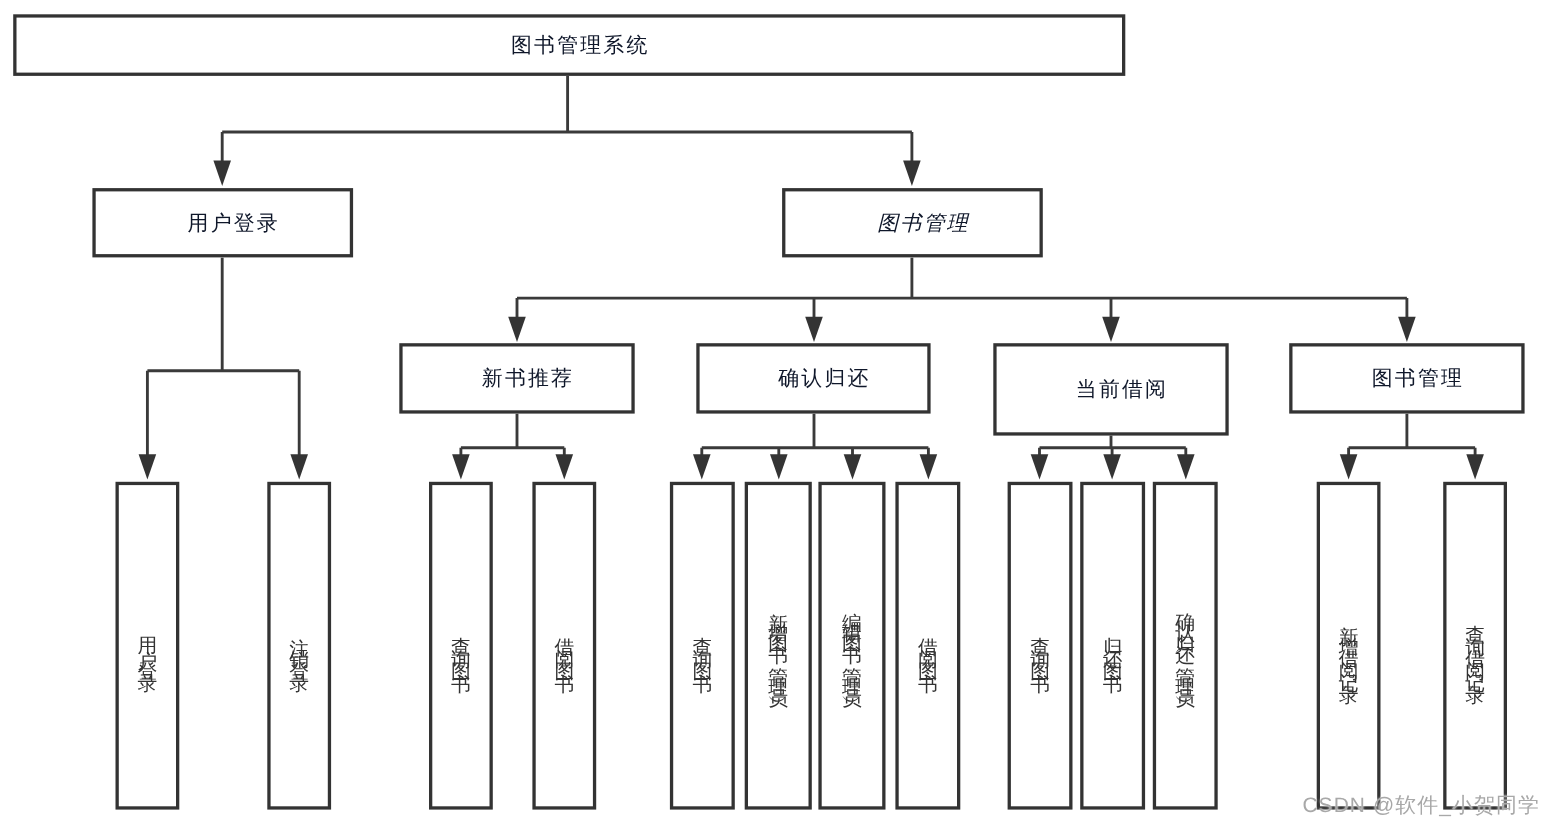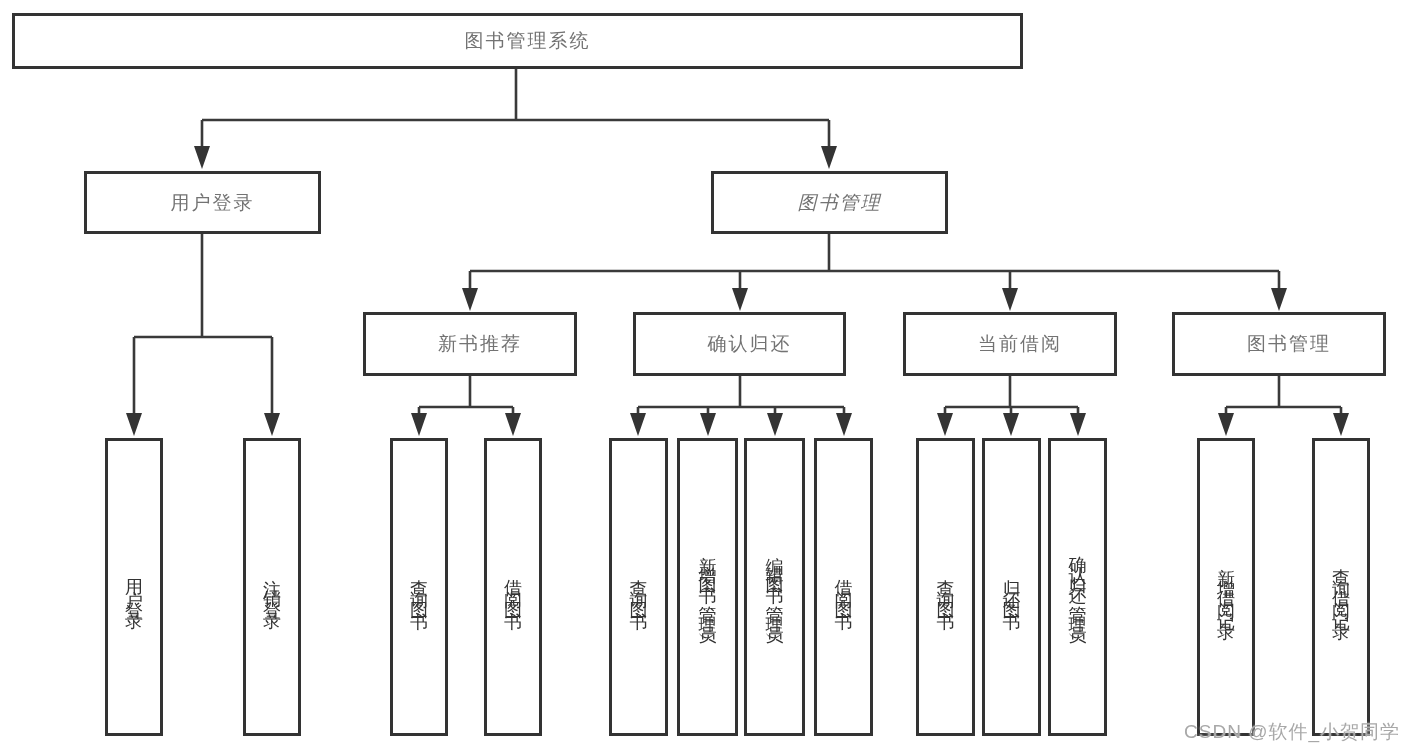--- a/index.html
+++ b/index.html
@@ -36,21 +36,21 @@
   .hbox {
     position: absolute;
     box-sizing: border-box;
     border: 3px solid #333333;
     background: #ffffff;
     display: flex;
     align-items: center;
     justify-content: center;
     font-size: 19px;
     letter-spacing: 2px;
-    color: #737373;
+    color: #0f172a;
     white-space: nowrap;
     padding-left: 20px;
   }
   
   .vbox {
     position: absolute;
     top: 438px;
     height: 298px;
     box-sizing: border-box;
     border: 3px solid #333333;
@@ -135,21 +135,21 @@
     </g>
   </svg>
 
   <div class="hbox" style="left:12px; top:13px; width:1011px; height:56px;">图书管理系统</div>
 
   <div class="hbox" style="left:84px; top:171px; width:237px; height:63px;">用户登录</div>
   <div class="hbox" style="left:711px; top:171px; width:237px; height:63px;font-style:italic;">图书管理</div>
 
   <div class="hbox" style="left:363px; top:312px; width:214px; height:64px;">新书推荐</div>
   <div class="hbox" style="left:633px; top:312px; width:213px; height:64px;">确认归还</div>
-  <div class="hbox" style="left:903px; top:312px; width:214px; height:64px;">当前借阅</div>
+  <div class="hbox" style="left:903px; top:312px; width:214px; height:84px;">当前借阅</div>
   <div class="hbox" style="left:1172px; top:312px; width:214px; height:64px;">图书管理</div>
 
   <div class="vbox" style="left:105px; width:58px;">用户登录</div>
   <div class="vbox" style="left:243px; width:58px;">注销登录</div>
 
   <div class="vbox" style="left:390px; width:58px;">查询图书</div>
   <div class="vbox" style="left:484px; width:58px;">借阅图书</div>
 
   <div class="vbox" style="left:609px; width:59px;">查询图书</div>
   <div class="vbox long" style="left:677px; width:61px;">新增图书（管理员）</div>

